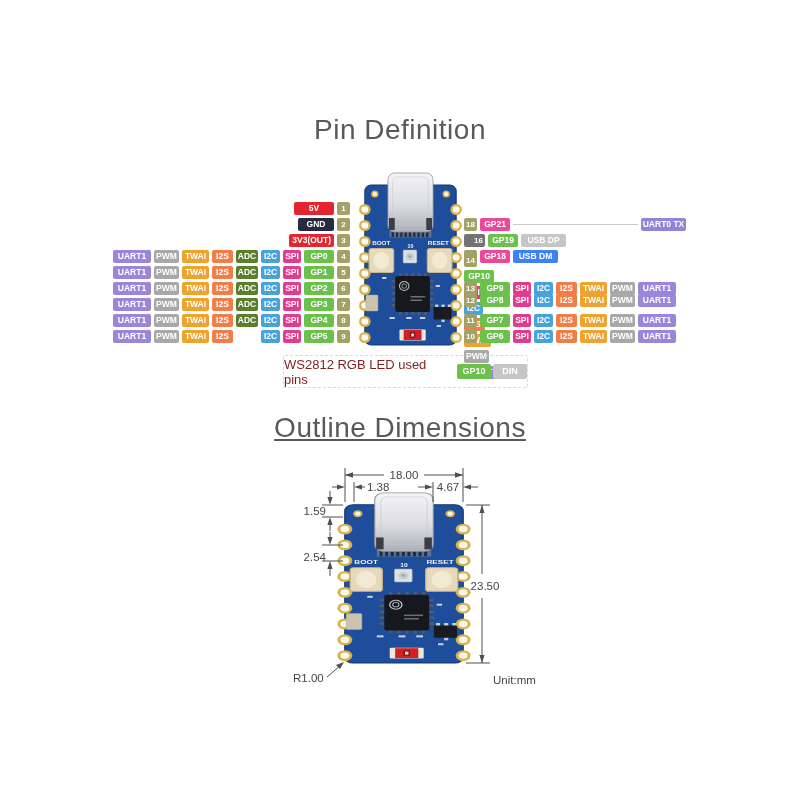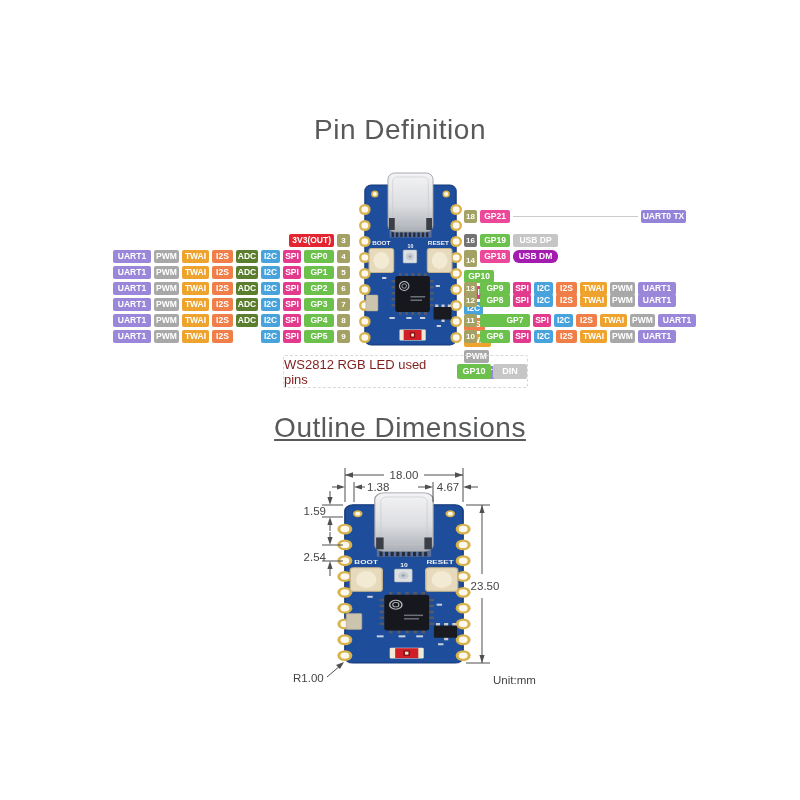--- a/index.html
+++ b/index.html
@@ -200,20 +200,28 @@
           <rect x="101.5" y="323" width="5" height="6" fill="#efe9d6"></rect>
         </g>
       </g>
     </defs>
   </svg>
 
   <div class="sec-title" id="title-pin">Pin Definition</div>
   <div class="sec-title" id="title-outline">Outline Dimensions</div>
 
   <div class="pin-col" id="pin-col-left">
+      <div class="pin-row left" style="top: 0px;">
+        <div class="chip c-power" style="background: rgb(226, 37, 46);">5V</div>
+        <div class="chip c-pin" style="background: rgb(164, 161, 100);">1</div>
+      </div>
+      <div class="pin-row left" style="top: 16px;">
+        <div class="chip c-gnd" style="background: rgb(39, 43, 65);">GND</div>
+        <div class="chip c-pin" style="background: rgb(164, 161, 100);">2</div>
+      </div>
       <div class="pin-row left" style="top: 32px;">
         <div class="chip c-power" style="background: rgb(226, 37, 46);">3V3(OUT)</div>
         <div class="chip c-pin" style="background: rgb(164, 161, 100);">3</div>
       </div>
       <div class="pin-row left" style="top: 48px;">
         <div class="chip c-uart1" style="background: rgb(154, 135, 217);">UART1</div>
         <div class="chip c-pwm" style="background: rgb(168, 168, 168);">PWM</div>
         <div class="chip c-twai" style="background: rgb(237, 163, 46);">TWAI</div>
         <div class="chip c-i2s" style="background: rgb(239, 126, 73);">I2S</div>
         <div class="chip c-adc" style="background: rgb(90, 125, 46);">ADC</div>
@@ -272,35 +280,35 @@
         <div class="chip c-twai" style="background: rgb(237, 163, 46);">TWAI</div>
         <div class="chip c-i2s" style="background: rgb(239, 126, 73);">I2S</div>
         <div class="chip c-spacer"></div>
         <div class="chip c-i2c" style="background: rgb(72, 162, 219);">I2C</div>
         <div class="chip c-spi" style="background: rgb(226, 58, 141);">SPI</div>
         <div class="chip c-gpio" style="background: rgb(108, 192, 76);">GP5</div>
         <div class="chip c-pin" style="background: rgb(164, 161, 100);">9</div>
       </div>
     </div>
   <div class="pin-col" id="pin-col-right">
-      <div class="pin-row right" style="top: 8px;">
+      <div class="pin-row right" style="top: 16px;">
         <div class="chip c-pin" style="background: rgb(164, 161, 100);">18</div>
         <div class="chip c-gpio" style="background: #ec4899;">GP21</div>
         <div class="chip c-wire" style="background: rgb(203, 203, 203);"></div>
         <div class="chip c-uart0" style="background: rgb(147, 132, 215);">UART0 TX</div>
       </div>
       <div class="pin-row right" style="top: 32px;">
-        <div class="chip c-pin" style="background: #737373;">16</div>
+        <div class="chip c-pin" style="background: #737373; padding-left: 8px;">16</div>
         <div class="chip c-gpio" style="background: rgb(108, 192, 76);">GP19</div>
         <div class="chip c-usb" style="background: rgb(198, 198, 198);">USB DP</div>
       </div>
       <div class="pin-row right" style="top: 48px;">
         <div class="chip c-pin" style="background: rgb(164, 161, 100);">15</div>
         <div class="chip c-gpio" style="background: #ec4899;">GP18</div>
-        <div class="chip c-usb" style="background: #a21caf; border-radius: 6px;">USB DM</div>
+        <div class="chip c-usb" style="background: #3b82f6;">USB DM</div>
       </div>
       <div class="pin-row right" style="top: 52px; flex-direction: column;">
         <div class="chip c-pin" style="background: rgb(164, 161, 100);">14</div>
         <div class="chip c-gpio" style="background: rgb(108, 192, 76);">GP10</div>
         <div class="chip c-spi" style="background: rgb(226, 58, 141);">SPI</div>
         <div class="chip c-i2c" style="background: rgb(72, 162, 219);">I2C</div>
         <div class="chip c-i2s" style="background: rgb(239, 126, 73);">I2S</div>
         <div class="chip c-twai" style="background: rgb(237, 163, 46);">TWAI</div>
         <div class="chip c-pwm" style="background: rgb(168, 168, 168);">PWM</div>
         <div class="chip c-uart1" style="background: rgb(154, 135, 217);">UART1</div>
@@ -320,21 +328,21 @@
         <div class="chip c-gpio" style="background: rgb(108, 192, 76);">GP8</div>
         <div class="chip c-spi" style="background: rgb(226, 58, 141);">SPI</div>
         <div class="chip c-i2c" style="background: rgb(72, 162, 219);">I2C</div>
         <div class="chip c-i2s" style="background: rgb(239, 126, 73);">I2S</div>
         <div class="chip c-twai" style="background: rgb(237, 163, 46);">TWAI</div>
         <div class="chip c-pwm" style="background: rgb(168, 168, 168);">PWM</div>
         <div class="chip c-uart1" style="background: rgb(154, 135, 217);">UART1</div>
       </div>
       <div class="pin-row right" style="top: 112px;">
         <div class="chip c-pin" style="background: rgb(164, 161, 100);">11</div>
-        <div class="chip c-gpio" style="background: rgb(108, 192, 76); padding-left: 20px;">GP7</div>
+        <div class="chip c-gpio" style="background: rgb(108, 192, 76);">GP7</div>
         <div class="chip c-spi" style="background: rgb(226, 58, 141);">SPI</div>
         <div class="chip c-i2c" style="background: rgb(72, 162, 219);">I2C</div>
         <div class="chip c-i2s" style="background: rgb(239, 126, 73);">I2S</div>
         <div class="chip c-twai" style="background: rgb(237, 163, 46);">TWAI</div>
         <div class="chip c-pwm" style="background: rgb(168, 168, 168);">PWM</div>
         <div class="chip c-uart1" style="background: rgb(154, 135, 217);">UART1</div>
       </div>
       <div class="pin-row right" style="top: 128px;">
         <div class="chip c-pin" style="background: rgb(164, 161, 100);">10</div>
         <div class="chip c-gpio" style="background: rgb(108, 192, 76);">GP6</div>

